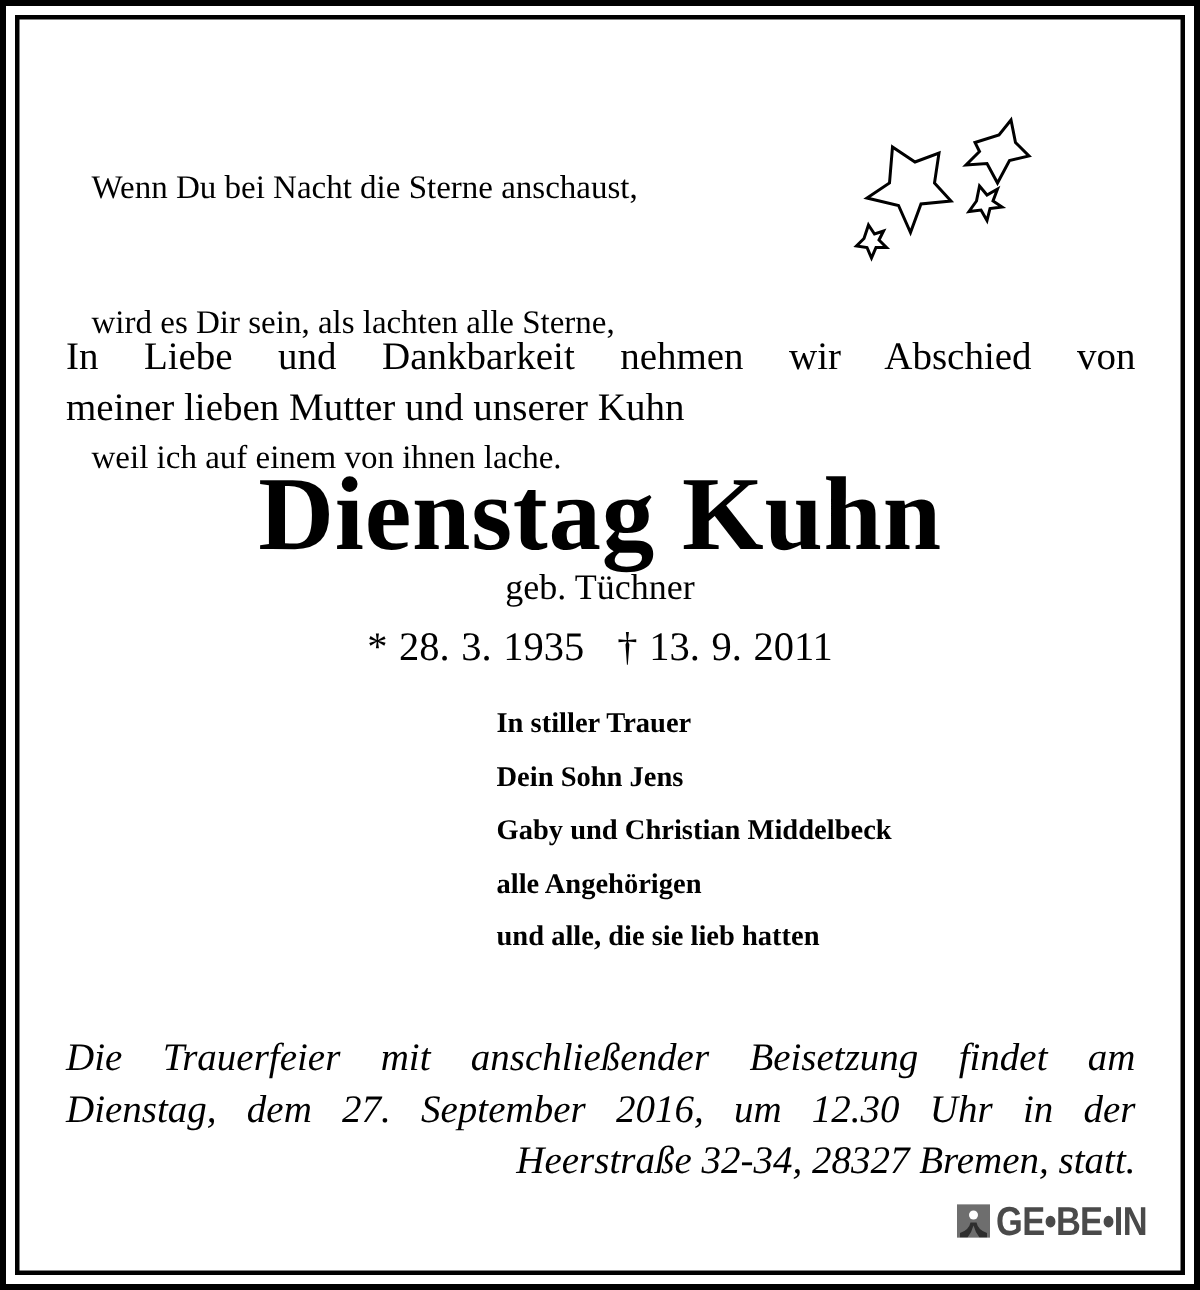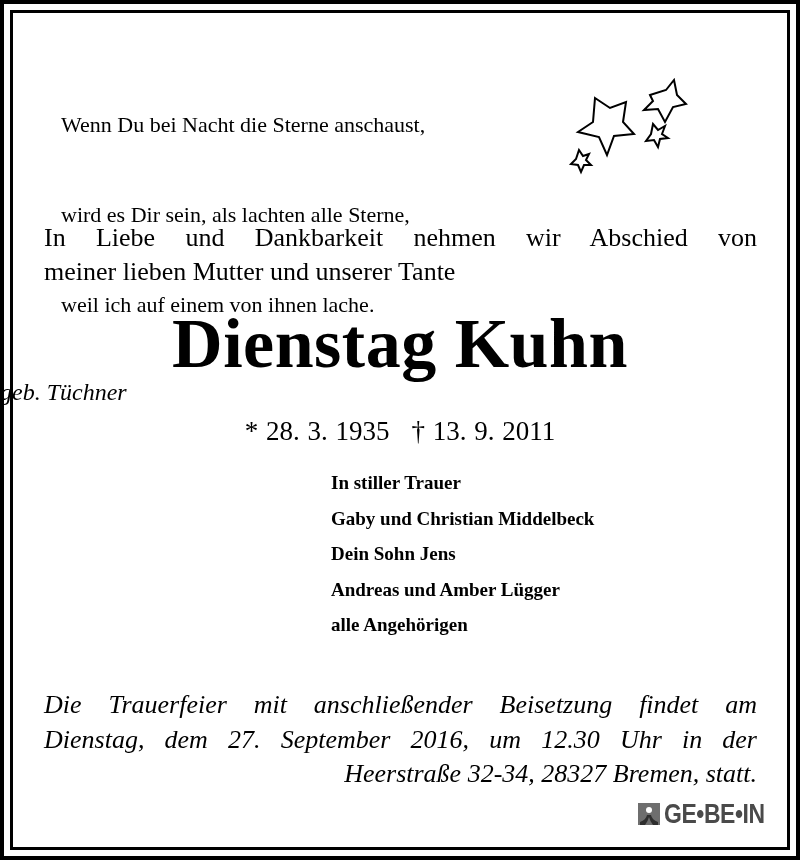--- a/index.html
+++ b/index.html
@@ -80,23 +80,23 @@
       font-weight: bold;
       font-size: 70px;
       line-height: 76px;
       letter-spacing: 0.5px;
     }
     .maiden {
       position: absolute;
       left: 0;
       width: 800px;
       top: 378px;
+      text-align: center;
       font-size: 24px;
       line-height: 28px;
-      font-style: italic;
     }
     .dates {
       position: absolute;
       left: 0;
       width: 800px;
       top: 414px;
       text-align: center;
       font-size: 27px;
       line-height: 34px;
       word-spacing: 1px;
@@ -183,38 +183,38 @@
       <polygon points="83,15 99,10 107,0 110,15 119,24 106,27 98,42 91,29 77,30 86,21" transform="translate(2,10)"></polygon>
 
       <polygon points="92,62 97,68 104,64 101,72 107,76 99,77 97,85 93,78 85,79 90,72" transform="translate(-4,-8)"></polygon>
 
       <polygon points="14,82 18,88 24,86 21,92 26,97 19,97 16,104 13,97 6,96 11,91" transform="translate(0,-2)"></polygon>
     </g>
   </svg>
 
   <div class="intro">
     <span class="line1">In Liebe und Dankbarkeit nehmen wir Abschied von</span>
-    <span class="line2">meiner lieben Mutter und unserer Tante</span>
+    <span class="line2">meiner lieben Mutter und unserer Kuhn</span>
   </div>
 
   <div class="name">Dienstag Kuhn</div>
   <div class="maiden">geb. Tüchner</div>
 
   <div class="dates">
     <span>*</span>
     <span>28. 3. 1935</span><span class="gap"></span><span>†</span>
     <span>13. 9. 2011</span>
   </div>
 
   <div class="mourners">
     <div>In stiller Trauer</div>
+    <div>Dein Sohn Jens</div>
     <div>Gaby und Christian Middelbeck</div>
-    <div>Dein Sohn Jens</div>
-    <div>Andreas und Amber Lügger</div>
     <div>alle Angehörigen</div>
+    <div>und alle, die sie lieb hatten</div>
   </div>
 
   <div class="notice">
     <span class="jline">Die Trauerfeier mit anschließender Beisetzung findet am</span>
     <span class="jline">Dienstag, dem 27. September 2016, um 12.30 Uhr in der</span>
     <span class="lastline">Heerstraße 32-34, 28327 Bremen, statt.</span>
   </div>
 
   <div class="logo">
     <svg class="logo-icon" viewBox="0 0 22 22" xmlns="http://www.w3.org/2000/svg">

